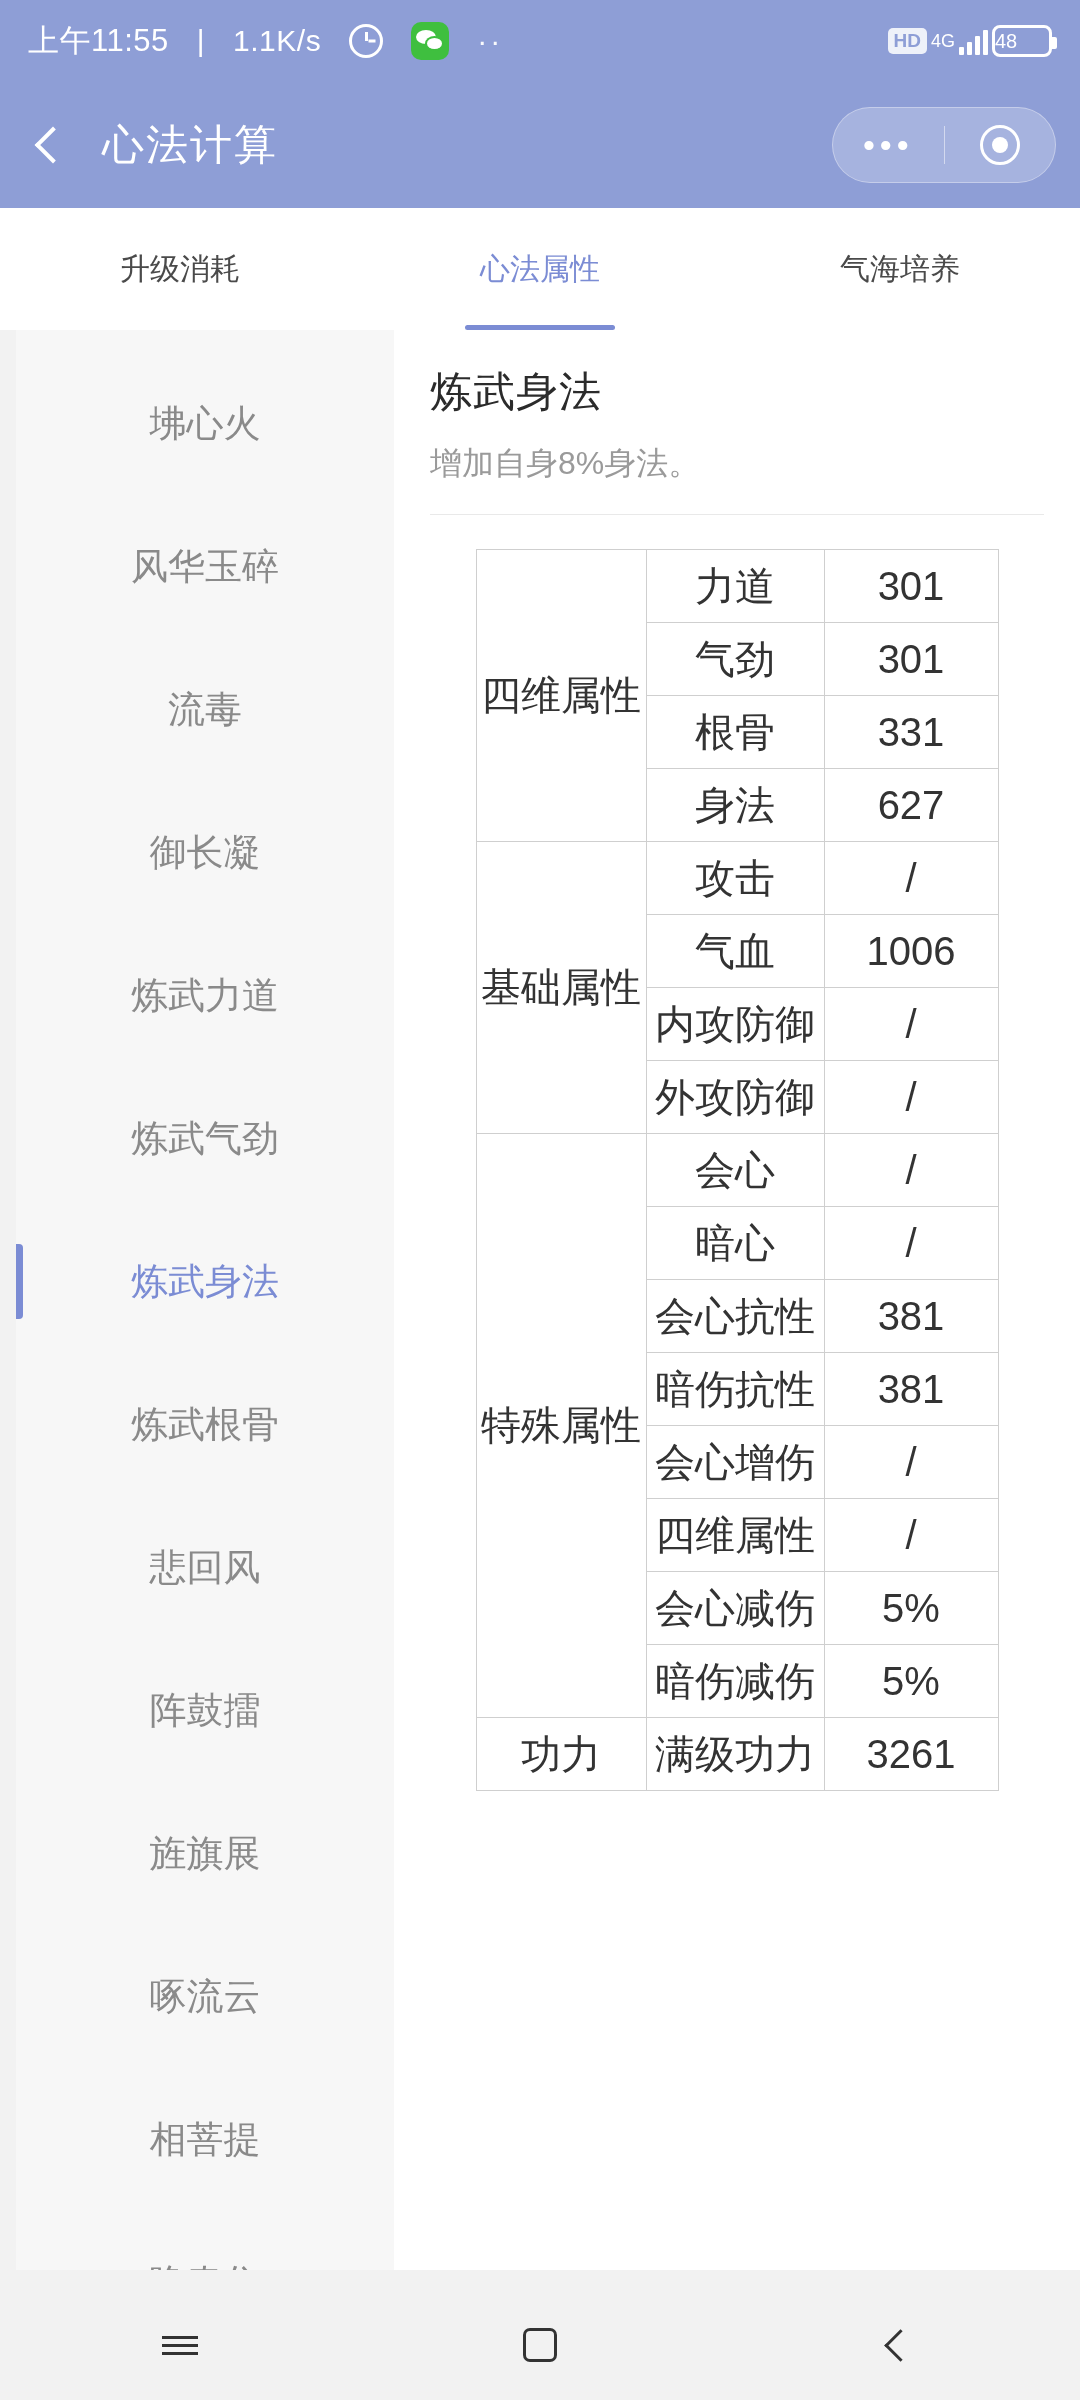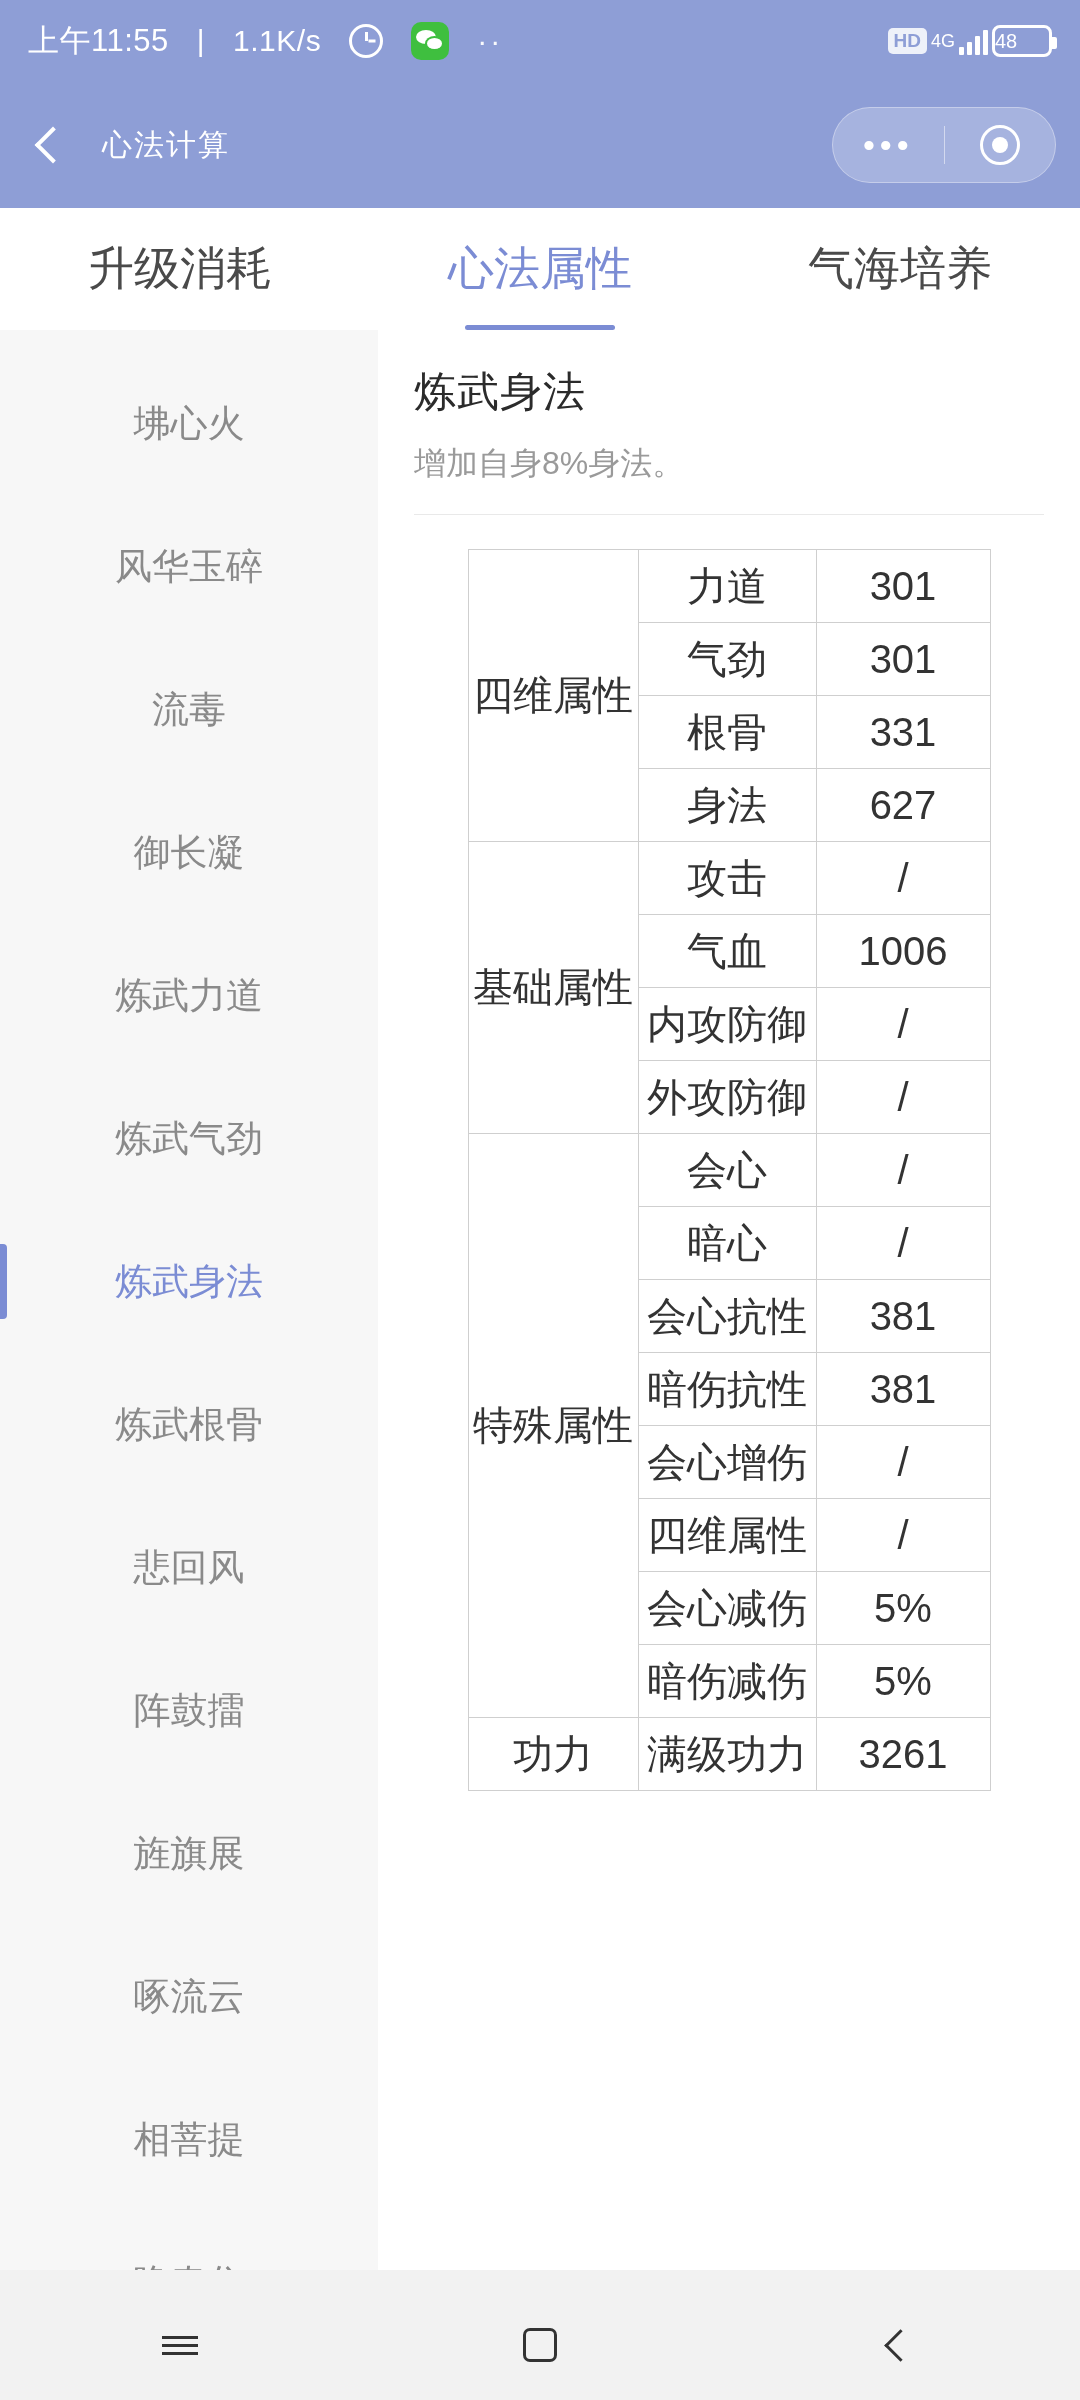--- a/index.html
+++ b/index.html
@@ -79,21 +79,21 @@
   }
   .back-chevron {
     width: 50px; height: 50px; position: relative; cursor: pointer;
     display:flex; align-items:center; justify-content:center;
   }
   .back-chevron::before {
     content:""; width: 22px; height: 22px; border-left: 4px solid #fff;
     border-bottom: 4px solid #fff; transform: rotate(45deg); display:block;
     margin-left: 8px;
   }
-  .title-text { font-size: 30px; margin-left: 28px; letter-spacing: 2px; }
+  .title-text { font-size: 42px; margin-left: 28px; letter-spacing: 2px; }
   .capsule {
     margin-left: auto; width: 224px; height: 76px; border-radius: 38px;
     background: rgba(255,255,255,0.22); border: 1px solid rgba(255,255,255,0.35);
     display: flex; align-items: center;
   }
   .capsule-left, .capsule-right {
     flex: 1; display:flex; align-items:center; justify-content:center; height:100%;
   }
   .capsule-divider { width: 1px; height: 38px; background: rgba(255,255,255,0.5); }
   .cap-dots { font-size: 34px; letter-spacing: 5px; color: #fff; line-height: 0.6; }
@@ -103,34 +103,35 @@
   }
   .target-ring i { width: 16px; height: 16px; border-radius: 50%; background: #fff; display:block; }
 
   
   .tabs {
     height: 122px; background: #fff; display: flex; align-items: stretch;
     flex: 0 0 auto; box-shadow: 0 1px 0 #e8e8e8;
   }
   .tab {
     flex: 1; display: flex; align-items: center; justify-content: center;
-    font-size: 46px; color: #4a4a4a; position: relative; cursor: pointer;
+    font-size: 30px; color: #4a4a4a; position: relative; cursor: pointer;
   }
   .tab.active { color: #7b8cd4; }
   .tab.active::after {
     content:""; position: absolute; bottom: 0; left: 50%; transform: translateX(-50%);
     width: 150px; height: 5px; background: #7b8cd4; border-radius: 3px;
   }
 
   
   .body-wrap { flex: 1 1 auto; display: flex; background: #f2f2f2; min-height: 0; }
 
   .sidebar {
     width: 378px; background: #f7f7f7; flex: 0 0 auto; overflow: hidden;
     padding-top: 22px;
+    margin-left: 16px;
   }
   .side-item {
     height: 143px; display: flex; align-items: center; justify-content: center;
     font-size: 37px; color: #8a8a8a; position: relative; cursor: pointer;
   }
   .side-item.active { color: #7b8cd4; background: #f7f7f7; }
   .side-item.active::before {
     content:""; position:absolute; left: 0; top: 34px; bottom: 34px; width: 7px;
     background: #7b8cd4; border-radius: 0 4px 4px 0;
   }

